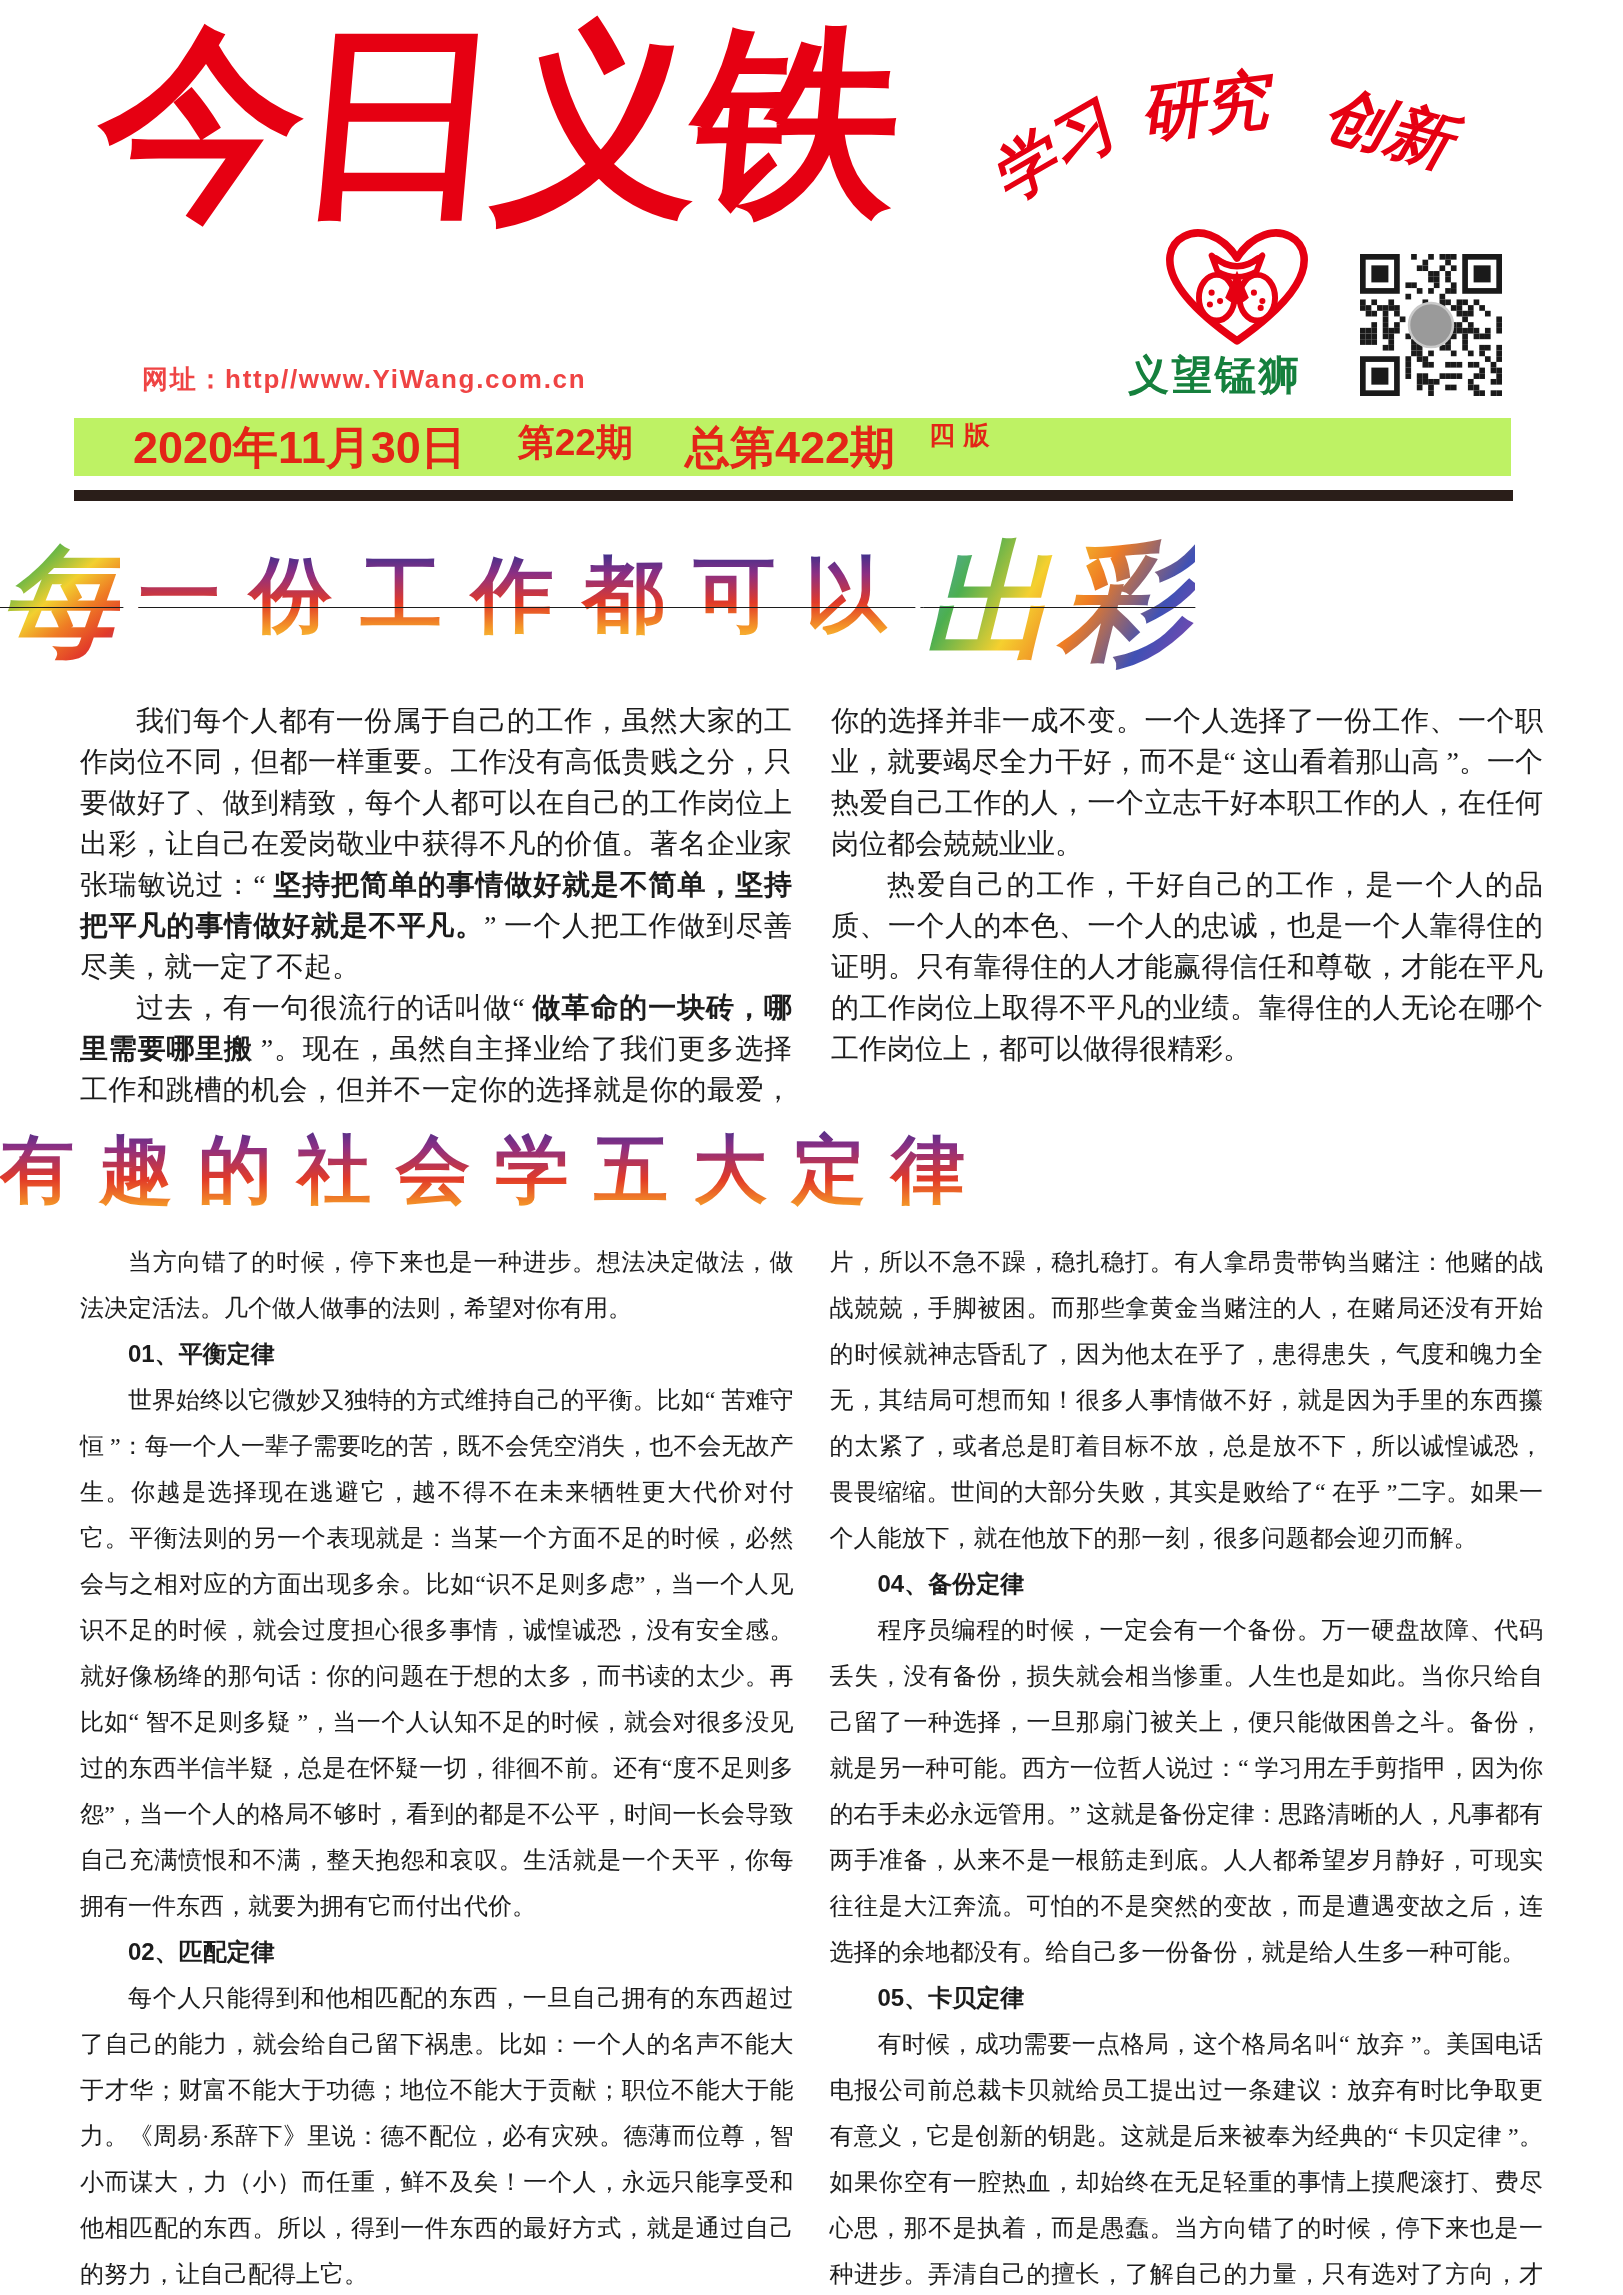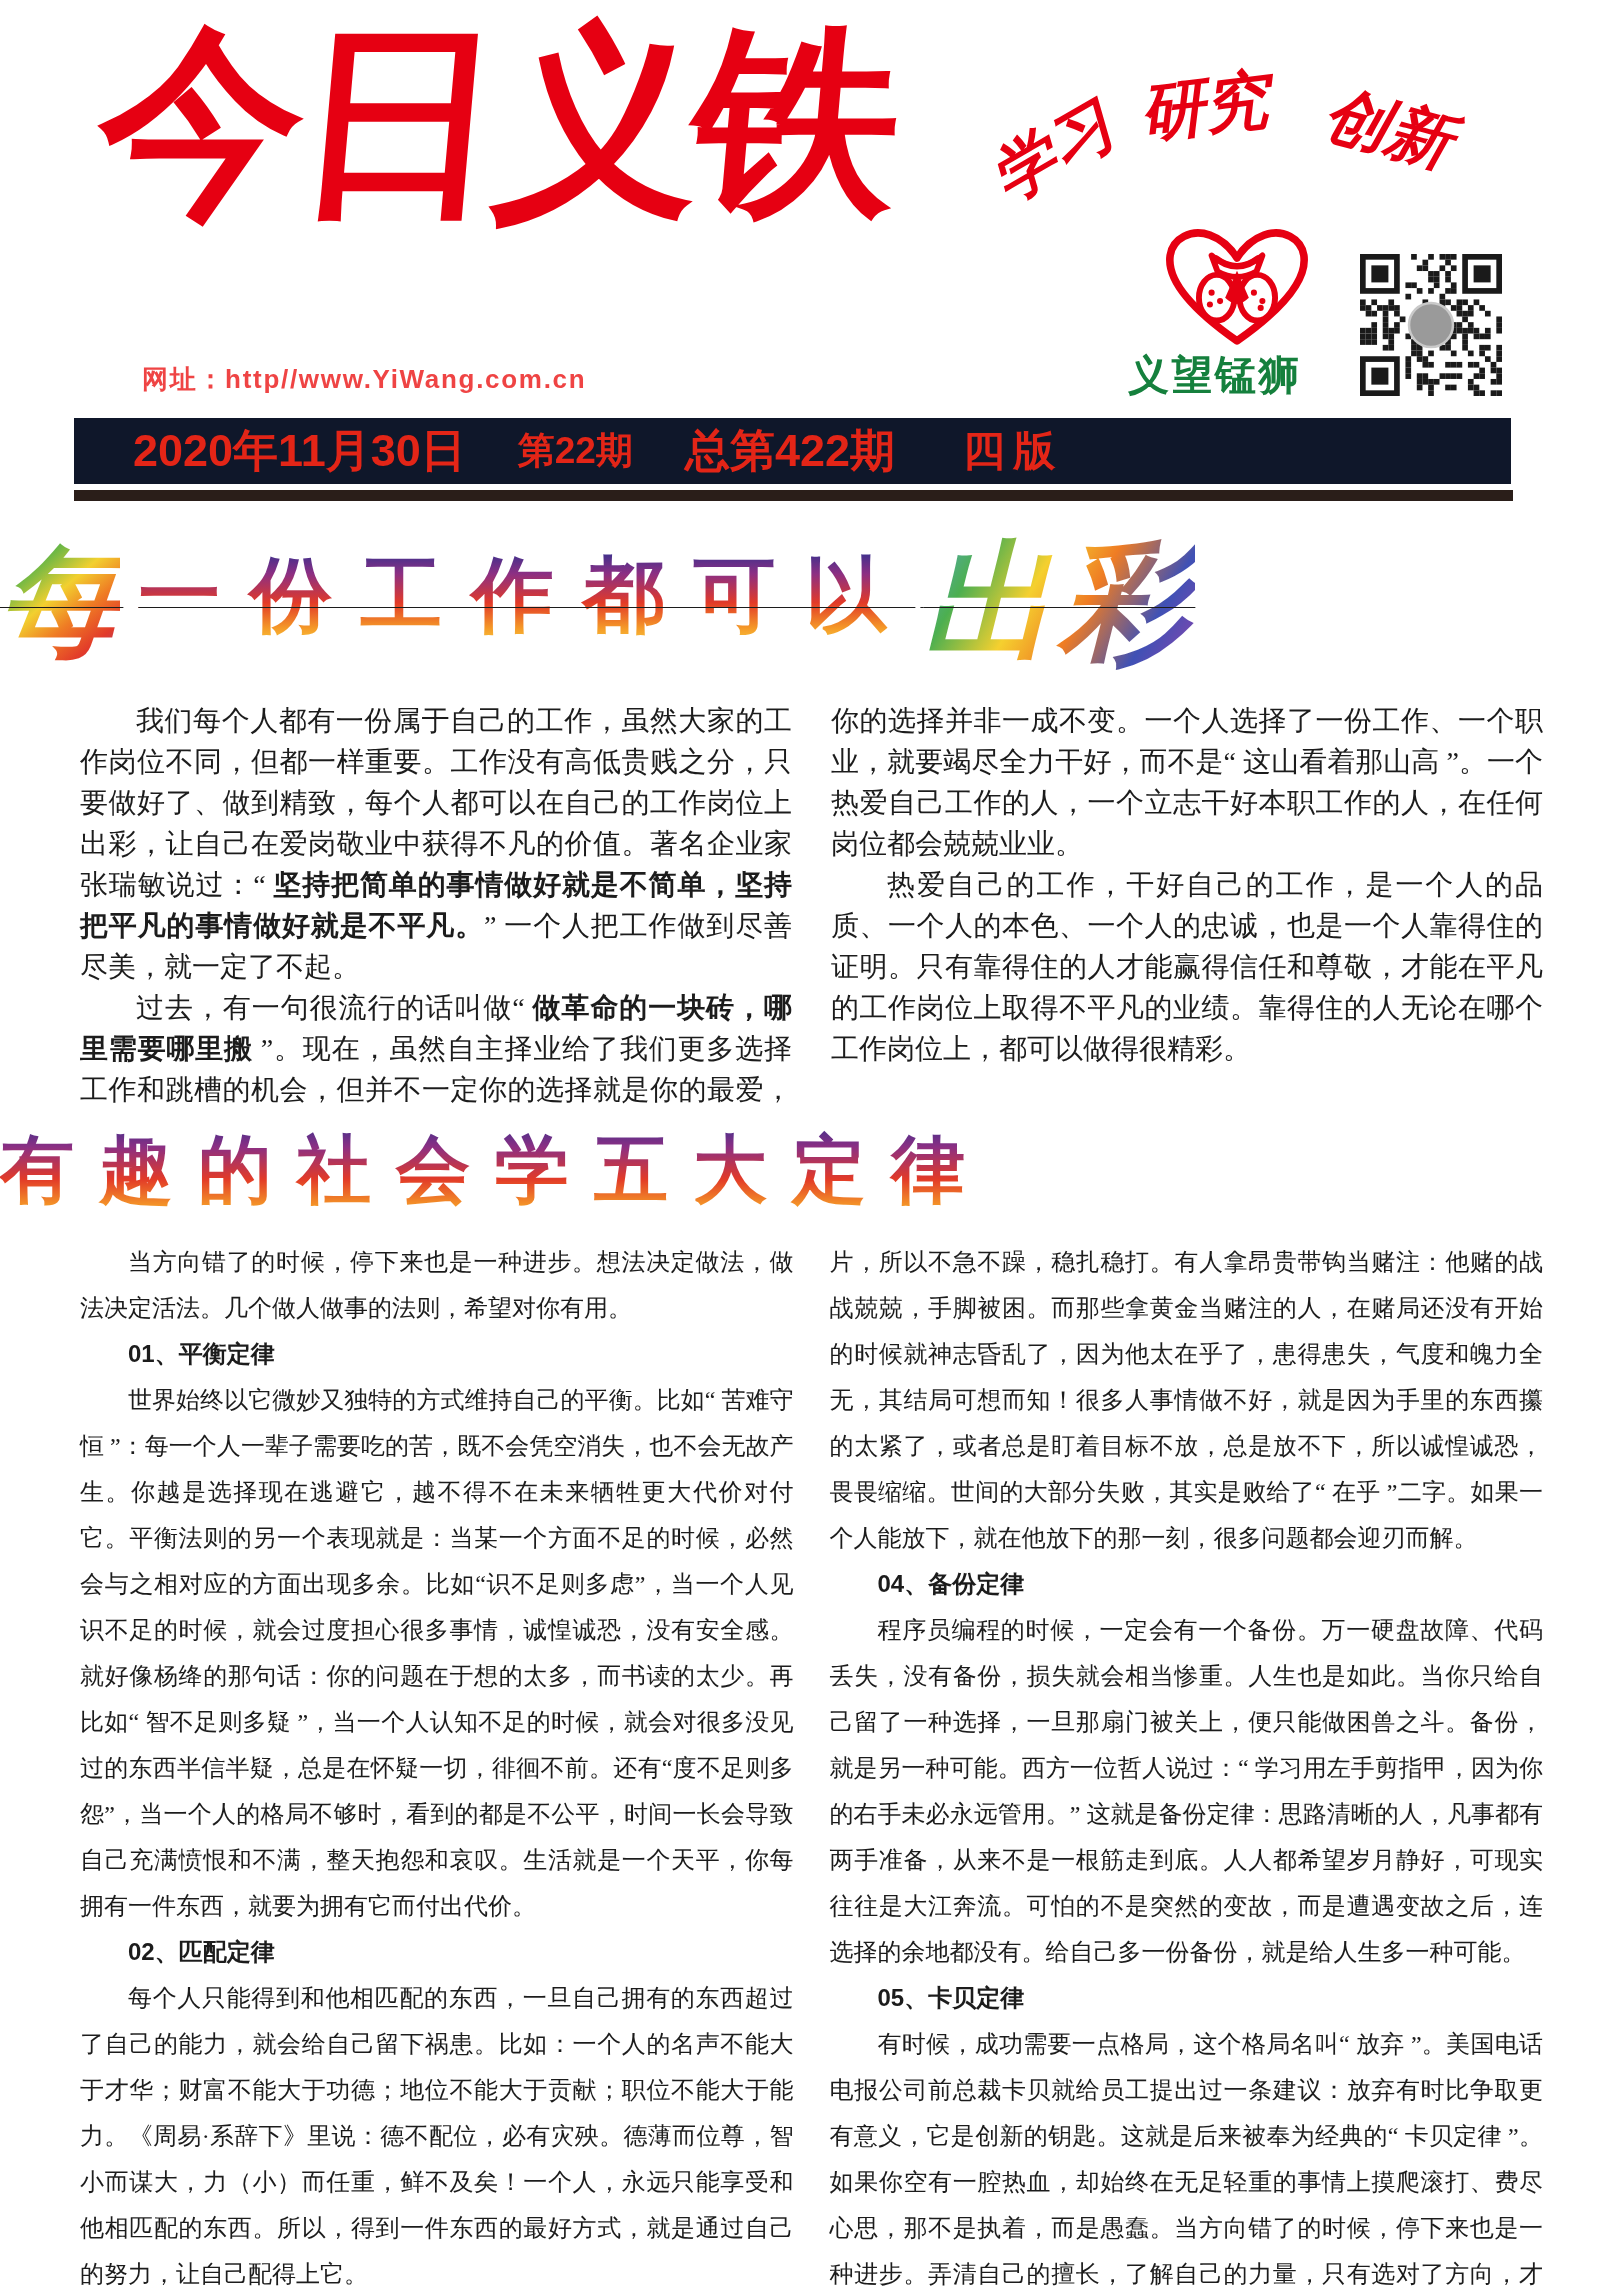--- a/index.html
+++ b/index.html
@@ -17,27 +17,27 @@
         font-family:"DejaVu Serif",serif;white-space:nowrap;}
   .slogan-0{left:988px;top:108px;transform:rotate(-30deg);}
   .slogan-1{left:1140px;top:63px;transform:rotate(-7deg);}
   .slogan-2{left:1324px;top:85px;transform:rotate(15deg);}
   .lion{position:absolute;left:1160px;top:218px;}
   .logo-caption{position:absolute;left:1128px;top:348px;font-size:41px;font-weight:bold;
         font-family:"Liberation Sans",sans-serif;color:#15803d;letter-spacing:2.5px;}
   .qr{position:absolute;left:1360px;top:254px;}
 
   
-  .date-bar{position:absolute;left:74px;top:418px;width:1437px;height:66px;background:#0f172a;
-        display:flex;align-items:center;font-family:"Liberation Sans",sans-serif;
+  .date-bar{position:absolute;left:74px;top:418px;width:1437px;height:58px;background:#bef264;
+        display:flex;font-family:"Liberation Sans",sans-serif;
         font-weight:bold;color:#e32517;white-space:nowrap;}
   .date-bar .dt{font-size:45px;margin-left:59px;}
   .date-bar .iss{font-size:37px;margin-left:52px;}
   .date-bar .tot{font-size:45px;margin-left:52px;}
-  .date-bar .ed{font-size:42px;margin-left:68px;letter-spacing:8.5px;}
+  .date-bar .ed{font-size:26px;margin-left:34px;letter-spacing:8.5px;}
   .rule{position:absolute;left:74px;top:490px;width:1439px;height:11px;background:#2a1e19;}
 
   
   .grad-rainbow{background:linear-gradient(140deg,#35a8dc 0%,#4fb24a 22%,#f2d02f 45%,#ef7c24 62%,#e23a2a 80%,#7c4ba0 100%);
         -webkit-background-clip:text;background-clip:text;color:transparent;font-weight:bold;}
   .grad-rainbow2{background:linear-gradient(120deg,#58a7d8 0%,#4caf50 20%,#f5d02f 40%,#ef7c24 58%,#3f51b5 80%,#8e44ad 100%);
         -webkit-background-clip:text;background-clip:text;color:transparent;font-weight:bold;}
   .grad-fire{background:linear-gradient(180deg,#33318e 0%,#8c2f83 26%,#e23a28 58%,#f59a28 86%,#f7c13a 100%);
         -webkit-background-clip:text;background-clip:text;color:transparent;font-weight:bold;}
 

